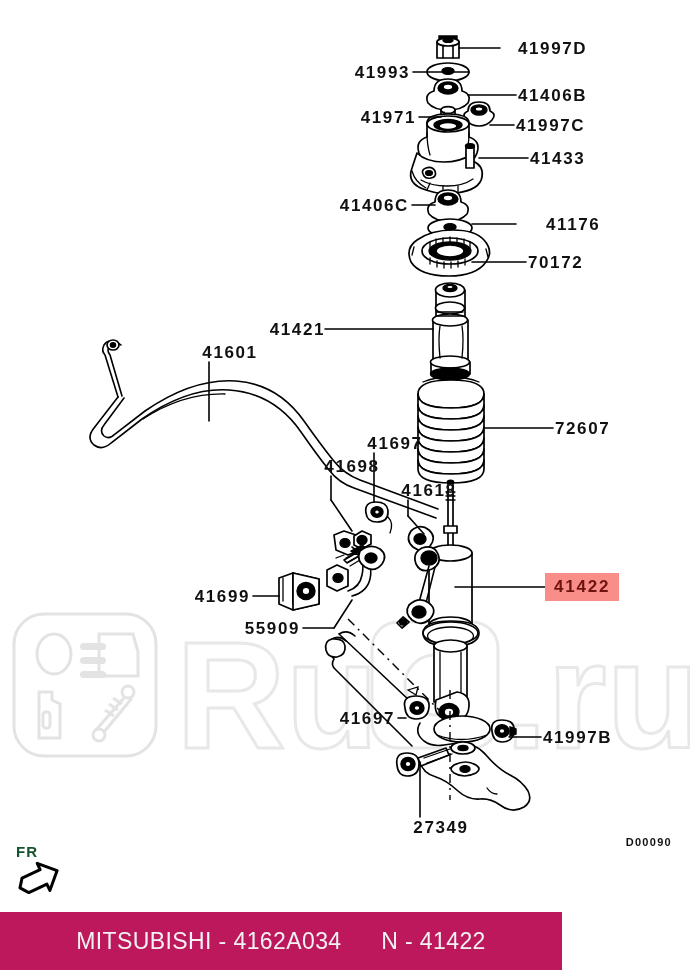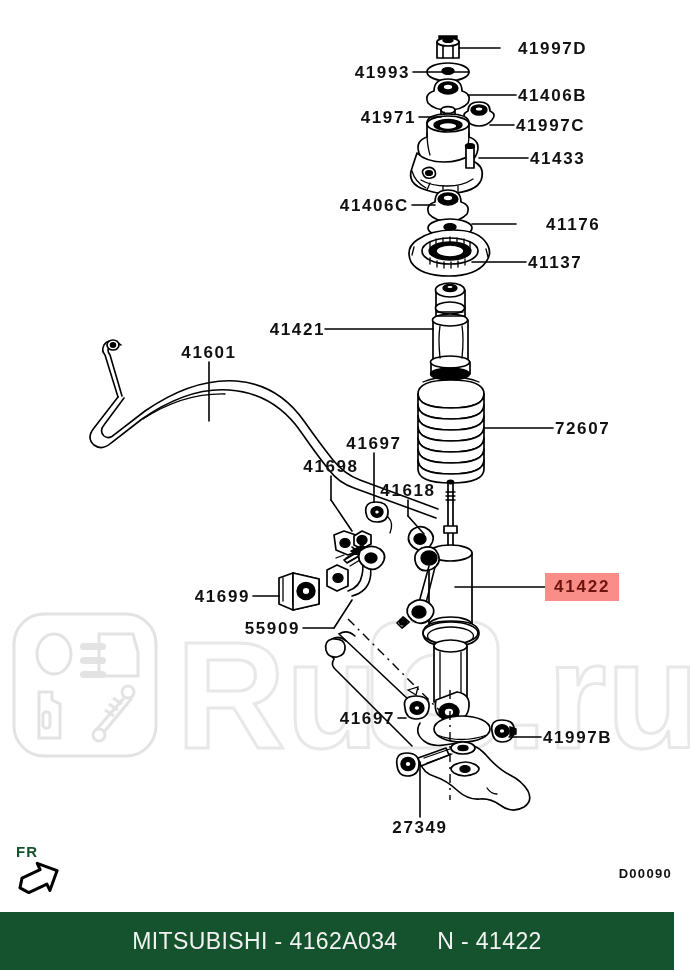--- a/index.html
+++ b/index.html
@@ -19,49 +19,49 @@
     font-family:"Liberation Sans","DejaVu Sans",sans-serif;
     font-size:17px;
     font-weight:600;
     color:#111111;
     letter-spacing:1.6px;
     white-space:nowrap;
     line-height:1;
   }
   .lbl.r{transform:translate(-100%,-50%);}
   .lbl.l{transform:translate(0,-50%);}
-  .lbl.c{transform:translate(-50%,-50%);}
+  .lbl.c{transform:translate(-50%,-50%);margin-left:21px;}
 
   .lbl.hl{
     background:#f98e88;
     color:#6e1410;
     padding:5px 9px 6px 9px;
     letter-spacing:1.8px;
   }
   .lbl.hl.l{transform:translate(0,-50%);}
 
   
   #fr-marker{position:absolute;left:14px;top:843px;width:60px;height:56px;}
   #fr-text{
     position:absolute;left:2px;top:0px;
     font-family:"Liberation Sans","DejaVu Sans",sans-serif;
     font-size:15px;font-weight:700;color:#14532d;letter-spacing:1px;
   }
 
   
   #draw-code{
-    position:absolute;right:18px;top:866px;
+    position:absolute;right:18px;top:836px;
     font-family:"Liberation Sans","DejaVu Sans",sans-serif;
-    font-size:13px;font-weight:700;color:#111;letter-spacing:1.3px;
+    font-size:11px;font-weight:700;color:#111;letter-spacing:1.3px;
   }
 
   
   #footer{
-    position:absolute;left:0;bottom:0;width:674px;height:58px;
-    background:#14532d;
+    position:absolute;left:0;bottom:0;width:562px;height:58px;
+    background:#be185d;
     display:flex;align-items:center;justify-content:center;
   }
   #footer-text{
     font-family:"Liberation Sans","DejaVu Sans",sans-serif;
     font-size:23px;font-weight:400;color:#f2f2f2;letter-spacing:0.4px;
     white-space:nowrap;
   }
   #footer-text .gap{display:inline-block;width:26px;}
 
   
@@ -364,21 +364,21 @@
   </svg>
 
   <div class="lbl l" style="left:502px;top:48px;margin-left:16px;">41997D</div>
   <div class="lbl r" style="left:410px;top:72px;">41993</div>
   <div class="lbl l" style="left:518px;top:95px;">41406B</div>
   <div class="lbl r" style="left:416px;top:117px;">41971</div>
   <div class="lbl l" style="left:516px;top:125px;">41997C</div>
   <div class="lbl l" style="left:530px;top:158px;">41433</div>
   <div class="lbl r" style="left:409px;top:205px;">41406C</div>
   <div class="lbl l" style="left:518px;top:224px;margin-left:28px;">41176</div>
-  <div class="lbl l" style="left:528px;top:262px;">41137</div>
+  <div class="lbl l" style="left:528px;top:262px;">70172</div>
   <div class="lbl r" style="left:325px;top:329px;">41421</div>
   <div class="lbl l" style="left:555px;top:428px;">72607</div>
   <div class="lbl c" style="left:209px;top:352px;">41601</div>
   <div class="lbl c" style="left:374px;top:443px;">41697</div>
   <div class="lbl c" style="left:331px;top:466px;">41698</div>
   <div class="lbl c" style="left:408px;top:490px;">41618</div>
   <div class="lbl hl l" style="left:545px;top:587px;">41422</div>
   <div class="lbl r" style="left:250px;top:596px;">41699</div>
   <div class="lbl r" style="left:300px;top:628px;">55909</div>
   <div class="lbl r" style="left:395px;top:718px;">41697</div>

